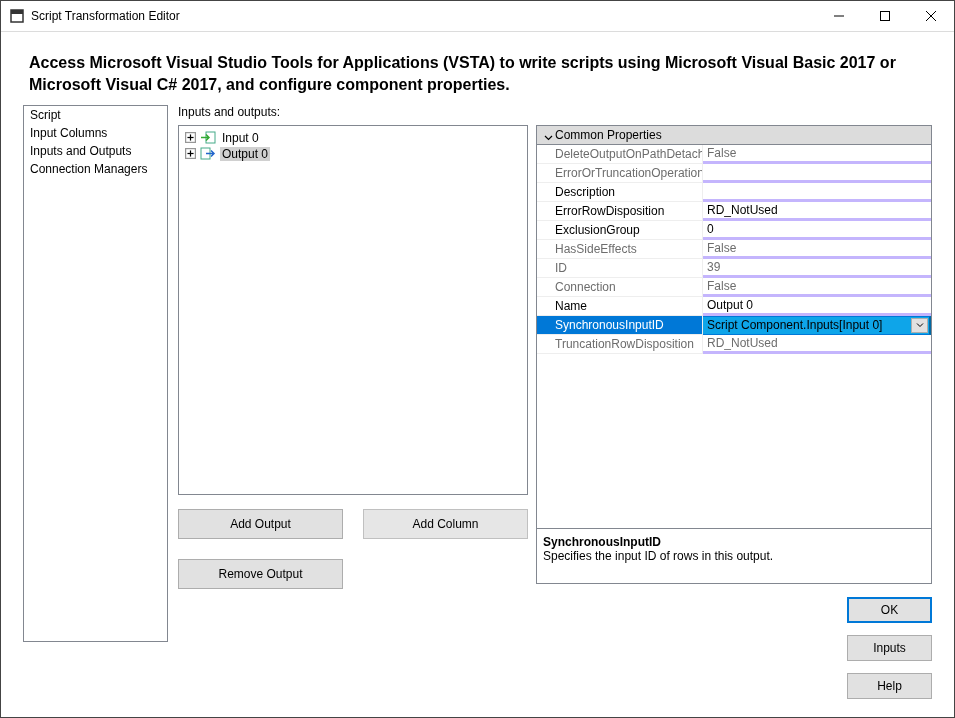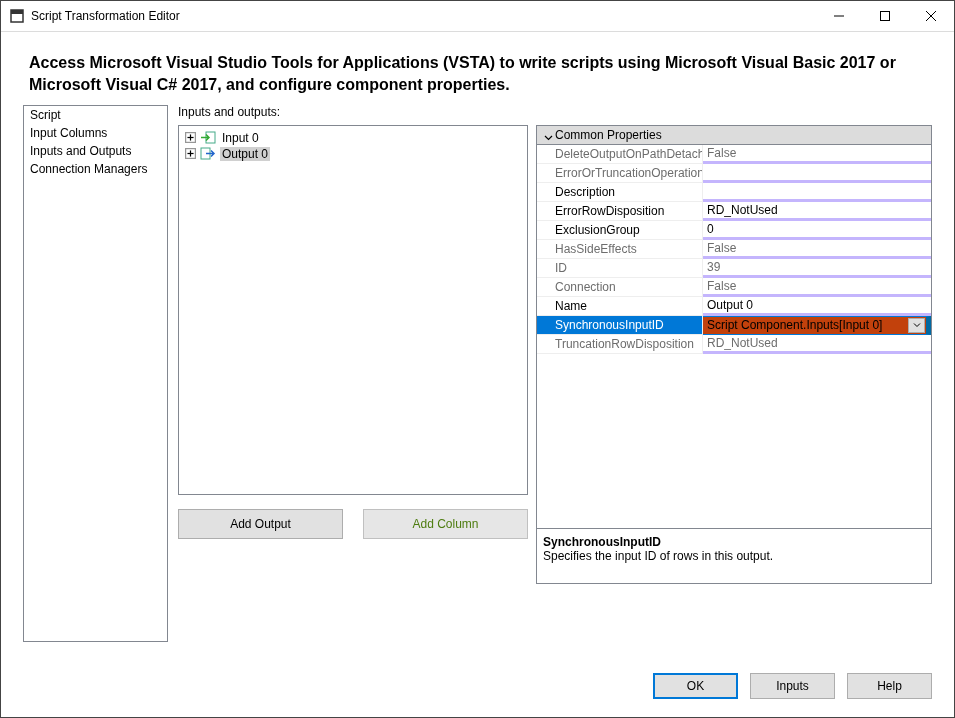--- a/index.html
+++ b/index.html
@@ -36,33 +36,33 @@
     .props { flex: 1; display: flex; flex-direction: column; border: 1px solid #828790; background:#fff; height: 459px; }
     .props-grid { flex:1; overflow:hidden; }
     .prop-header { display:flex; align-items:flex-end; background: #dcdcdc; border-bottom: 1px solid #828790; padding: 2px 4px; font-weight: normal; font-size: 12px; }
     .prop-header .chev { width: 14px; display:flex; justify-content:center; }
 
     .prop-row { display: flex; font-size: 12px; height: 19px; align-items:center; }
     .prop-name { width: 166px; padding-left: 18px; border-right: 1px solid #eee; border-bottom: 1px solid #eee; height:100%; display:flex; align-items:center; overflow:hidden; white-space:nowrap;}
     .prop-val  { flex: 1; padding-left: 4px; border-bottom: 3px solid #c4b5fd; height:100%; display:flex; align-items:center; overflow:hidden; white-space:nowrap; position:relative;}
     .prop-row.gray .prop-name, .prop-row.gray .prop-val { color: #6d6d6d; }
     .prop-row.sel .prop-name { background: #0078d7; color: #fff; }
-    .prop-row.sel .prop-val { background:#c2410c; border-top:1px solid #0078d7; border-bottom:1px solid #0078d7; border-right:5px solid #0369a1;}
+    .prop-row.sel .prop-val { background:#0ea5e9; border-top:1px solid #0078d7; border-bottom:1px solid #0078d7; border-right:2px solid #0369a1;}
     .dd-btn { position:absolute; right:1px; top:1px; bottom:1px; width:17px; background:#e1e1e1; border:1px solid #adadad; display:flex; align-items:center; justify-content:center;}
 
     .props-help { border-top: 1px solid #828790; padding: 6px 6px; font-size: 12px; height: 55px;}
     .props-help .hname { font-weight: bold; }
 
     
     .btn-grid { display:grid; grid-template-columns: 1fr 1fr; gap: 20px; margin-top: 14px; width: 350px;}
     .vsbtn { height: 30px; border:1px solid #adadad; background: #e1e1e1; font-size: 12px; display:flex; align-items:center; justify-content:center; }
-    .vsbtn.disabled { color:#4d7c0f; background:#e6e6e6; border-color:#c0c0c0; }
-
-    
-    .footer { position:absolute; bottom: 18px; right: 22px; display:flex; gap: 12px; }
+    .vsbtn.disabled { color:#000000; background:#e6e6e6; border-color:#c0c0c0; }
+
+    
+    .footer { position:absolute; bottom: 18px; right: 22px; display:flex; gap: 12px; flex-direction: column; }
     .footer .vsbtn { width: 85px; height: 26px; }
     .vsbtn.primary { border:2px solid #0078d7; background:#e1e1e1; }
   </style>
 </head>
 <body>
 
 <div class="titlebar">
   <span class="titlebar-icon">
     <svg viewBox="0 0 16 16">
         <rect x="2" y="2" width="12" height="12" fill="none" stroke="#333" stroke-width="1.5"></rect>
@@ -138,20 +138,21 @@
                   <path d="M6 6.5 L14 6.5 M11 3.5 L14 6.5 L11 9.5" fill="none" stroke="#26c" stroke-width="1.5"></path>
                 </svg>
               </span>
             <span class="node-label">Output 0</span>
           </div>
         </div>
 
         <div class="btn-grid">
           <div class="vsbtn">Add Output</div>
           <div class="vsbtn disabled">Add Column</div>
+          <div class="vsbtn">Remove Output</div>
         </div>
       </div>
 
       <div class="props">
         <div class="props-grid">
           <div class="prop-header">
             <span class="chev">
                 <svg width="9" height="9" viewBox="0 0 9 9">
                   <path d="M1 3 L4.5 6.5 L8 3" fill="none" stroke="#000" stroke-width="1.2"></path>
                 </svg>

